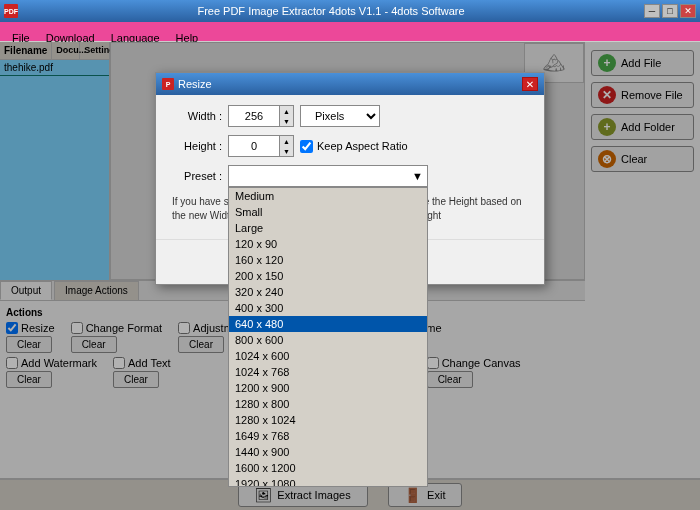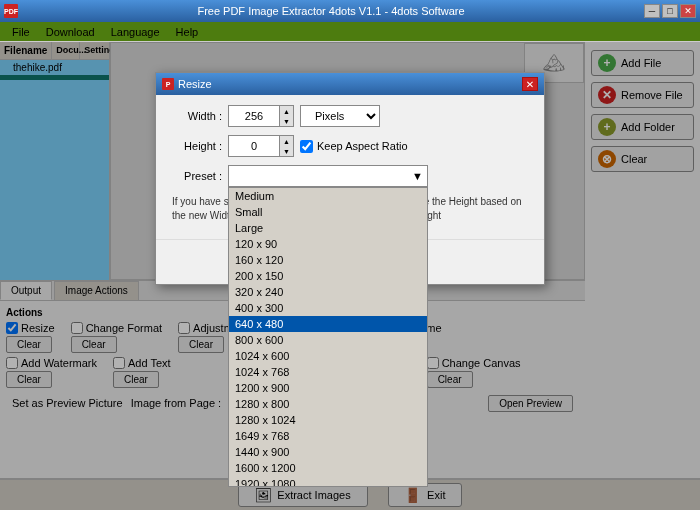--- a/index.html
+++ b/index.html
@@ -21,24 +21,23 @@
       width: 16px; height: 14px;
       background: #c0c0c0;
       border: 1px solid #888;
       font-size: 9px;
       cursor: pointer;
       display: flex; align-items: center; justify-content: center;
     }
 
     
     .menu-bar {
-      background: #4d7c0f;
+      background: #ec4899;
       height: 20px;
       display: flex;
-      align-items: center;
       padding: 8px 4px;
       border-bottom: 1px solid #ccc;
     }
     .menu-item { padding: 2px 8px; cursor: pointer; font-size: 11px; }
 
     
     .main-area {
       display: flex;
       height: calc(510px - 42px);
       background: #f0f0f0;
@@ -60,23 +59,22 @@
     }
     .col-header {
       padding: 3px 4px;
       border-right: 1px solid #bbb;
       font-size: 10px;
       font-weight: bold;
     }
     .file-list { flex: 1; overflow: auto; }
     .file-row {
       display: flex;
-      border-bottom: 5px solid #0f766e;
-      cursor: pointer;
-      padding-left: 9px;
+      border-bottom: 1px solid #0f766e;
+      cursor: pointer;
     }
     .file-cell { padding: 2px 4px; font-size: 10px; white-space: nowrap; overflow: hidden; }
 
     
     .bottom-section {
       position: absolute;
       bottom: 0;
       left: 0;
       right: 115px;
       height: 230px;
@@ -485,26 +483,20 @@
         </div>
 
         <div class="action-cell" style="margin-left:240px;">
           <label class="action-check">
             <input type="checkbox" style="">
             <span>Change Canvas</span>
           </label>
           <button class="action-btn">Clear</button>
         </div>
 
-      </div>
-      <div class="preview-row">
-        <span>Set as Preview Picture</span>
-        <span>Image from Page :</span>
-        <input type="text" style="width: 40px; height: 18px; border: 1px solid rgb(136, 136, 136); font-size: 10px;">
-        <button class="action-btn" style="margin-left:auto;">Open Preview</button>
       </div>
     </div>
   </div>
 
   <div class="right-panel">
     <button class="side-btn">
       <div class="btn-icon icon-green">+</div>
       <span>Add File</span>
     </button>
     <button class="side-btn">

